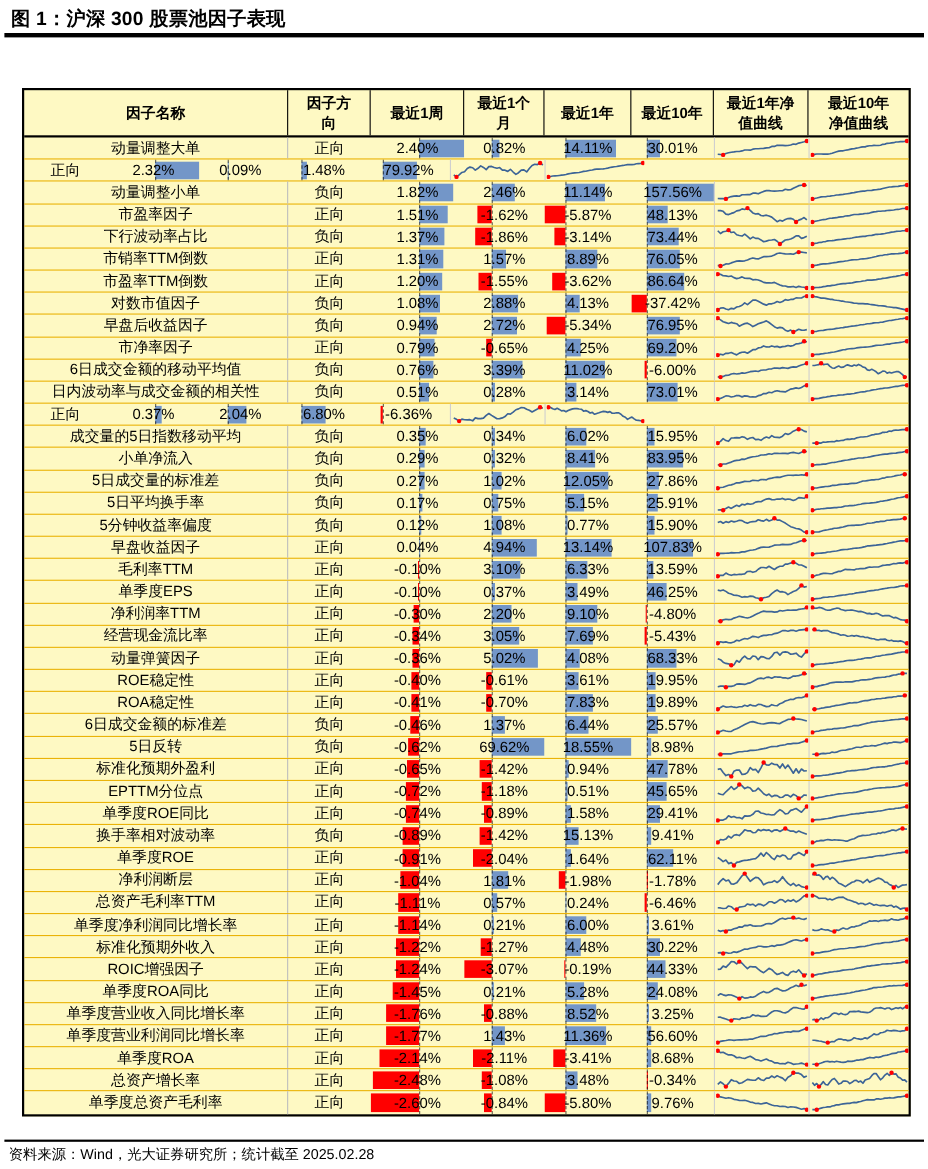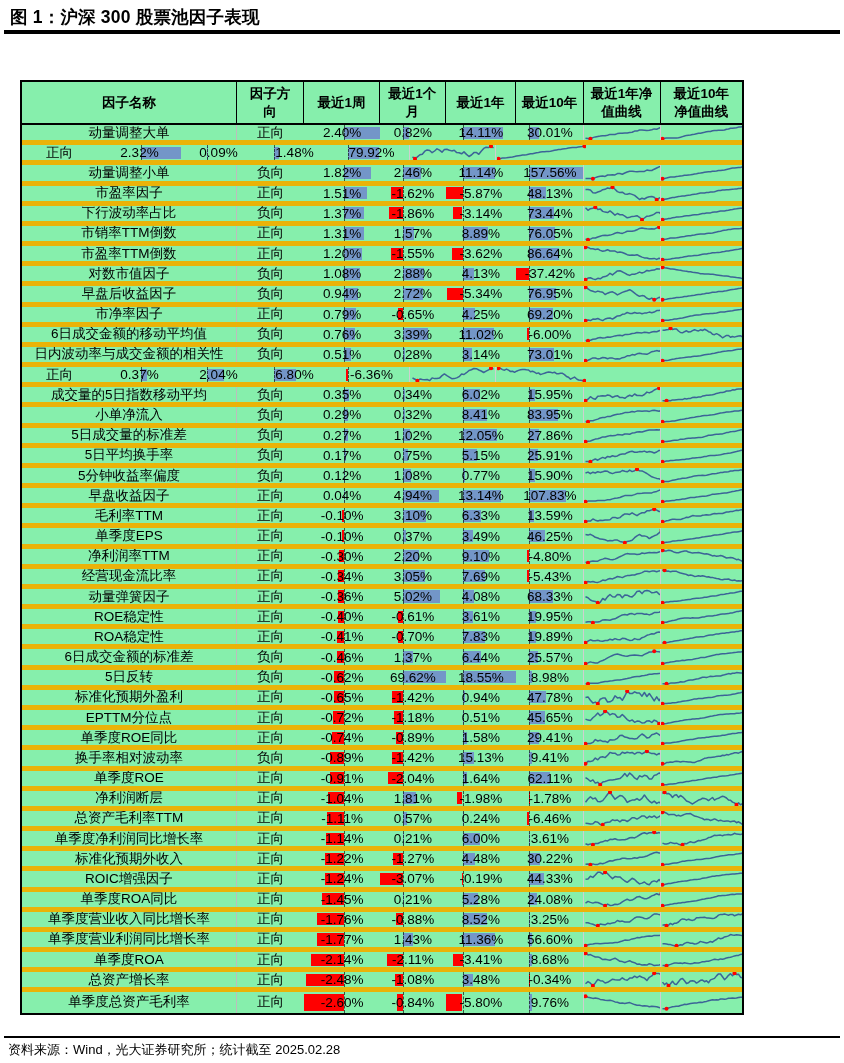--- a/index.html
+++ b/index.html
@@ -3,29 +3,29 @@
 <meta charset="utf-8">
 <style>
   html,body{margin:0;padding:0;}
   body{
     width:844px;height:1063px;background:#ffffff;position:relative;overflow:hidden;
     font-family:"Liberation Sans","DejaVu Sans",sans-serif;color:#000;
     -webkit-font-smoothing:antialiased;
   }
   .title{position:absolute;left:10px;top:5px;font-size:17.5px;font-weight:bold;letter-spacing:.2px;}
   .title-rule{position:absolute;left:4px;top:30px;width:836px;height:3.5px;background:#000;}
-  .ftable{position:absolute;left:20px;top:80px;width:724px;border:2px solid #000;box-sizing:border-box;background:#86efac;}
+  .ftable{position:absolute;left:20px;top:80px;width:808px;border:2px solid #000;box-sizing:border-box;background:#fef9c3;}
   .thead{display:flex;height:41px;border-bottom:2px solid #000;}
   .th{
     box-sizing:border-box;border-right:1px solid #000;
     display:flex;align-items:center;justify-content:center;text-align:center;
     font-weight:bold;font-size:13.5px;line-height:1.3;white-space:pre-line;
   }
   .th:last-child{border-right:none;}
-  .tr{display:flex;height:20.18px;box-sizing:border-box;border-bottom:5px solid #eab308;}
+  .tr{display:flex;height:20.18px;box-sizing:border-box;border-bottom:1px solid #eab308;}
   .tr:last-child{border-bottom:none;}
   .td{box-sizing:border-box;display:flex;align-items:center;justify-content:center;
       font-size:13.5px;position:relative;overflow:hidden;}
   .td.name{border-right:1px solid #bdbdbd;}
   .td.spark{border-left:1px solid #cfcfcf;padding:0;}
   .c0{width:240px;} .c1{width:75px;} .c2{width:85px;} .c3{width:73px;}
   .c4{width:79px;} .c5{width:75px;} .c6{width:86px;} .c7{width:91px;}
   .bar{position:absolute;top:1.5px;bottom:1.5px;z-index:1;}
   .axis{position:absolute;top:0;bottom:0;width:0;border-left:1px dashed rgba(0,0,0,.62);z-index:2;}
   .val{position:relative;z-index:3;}

